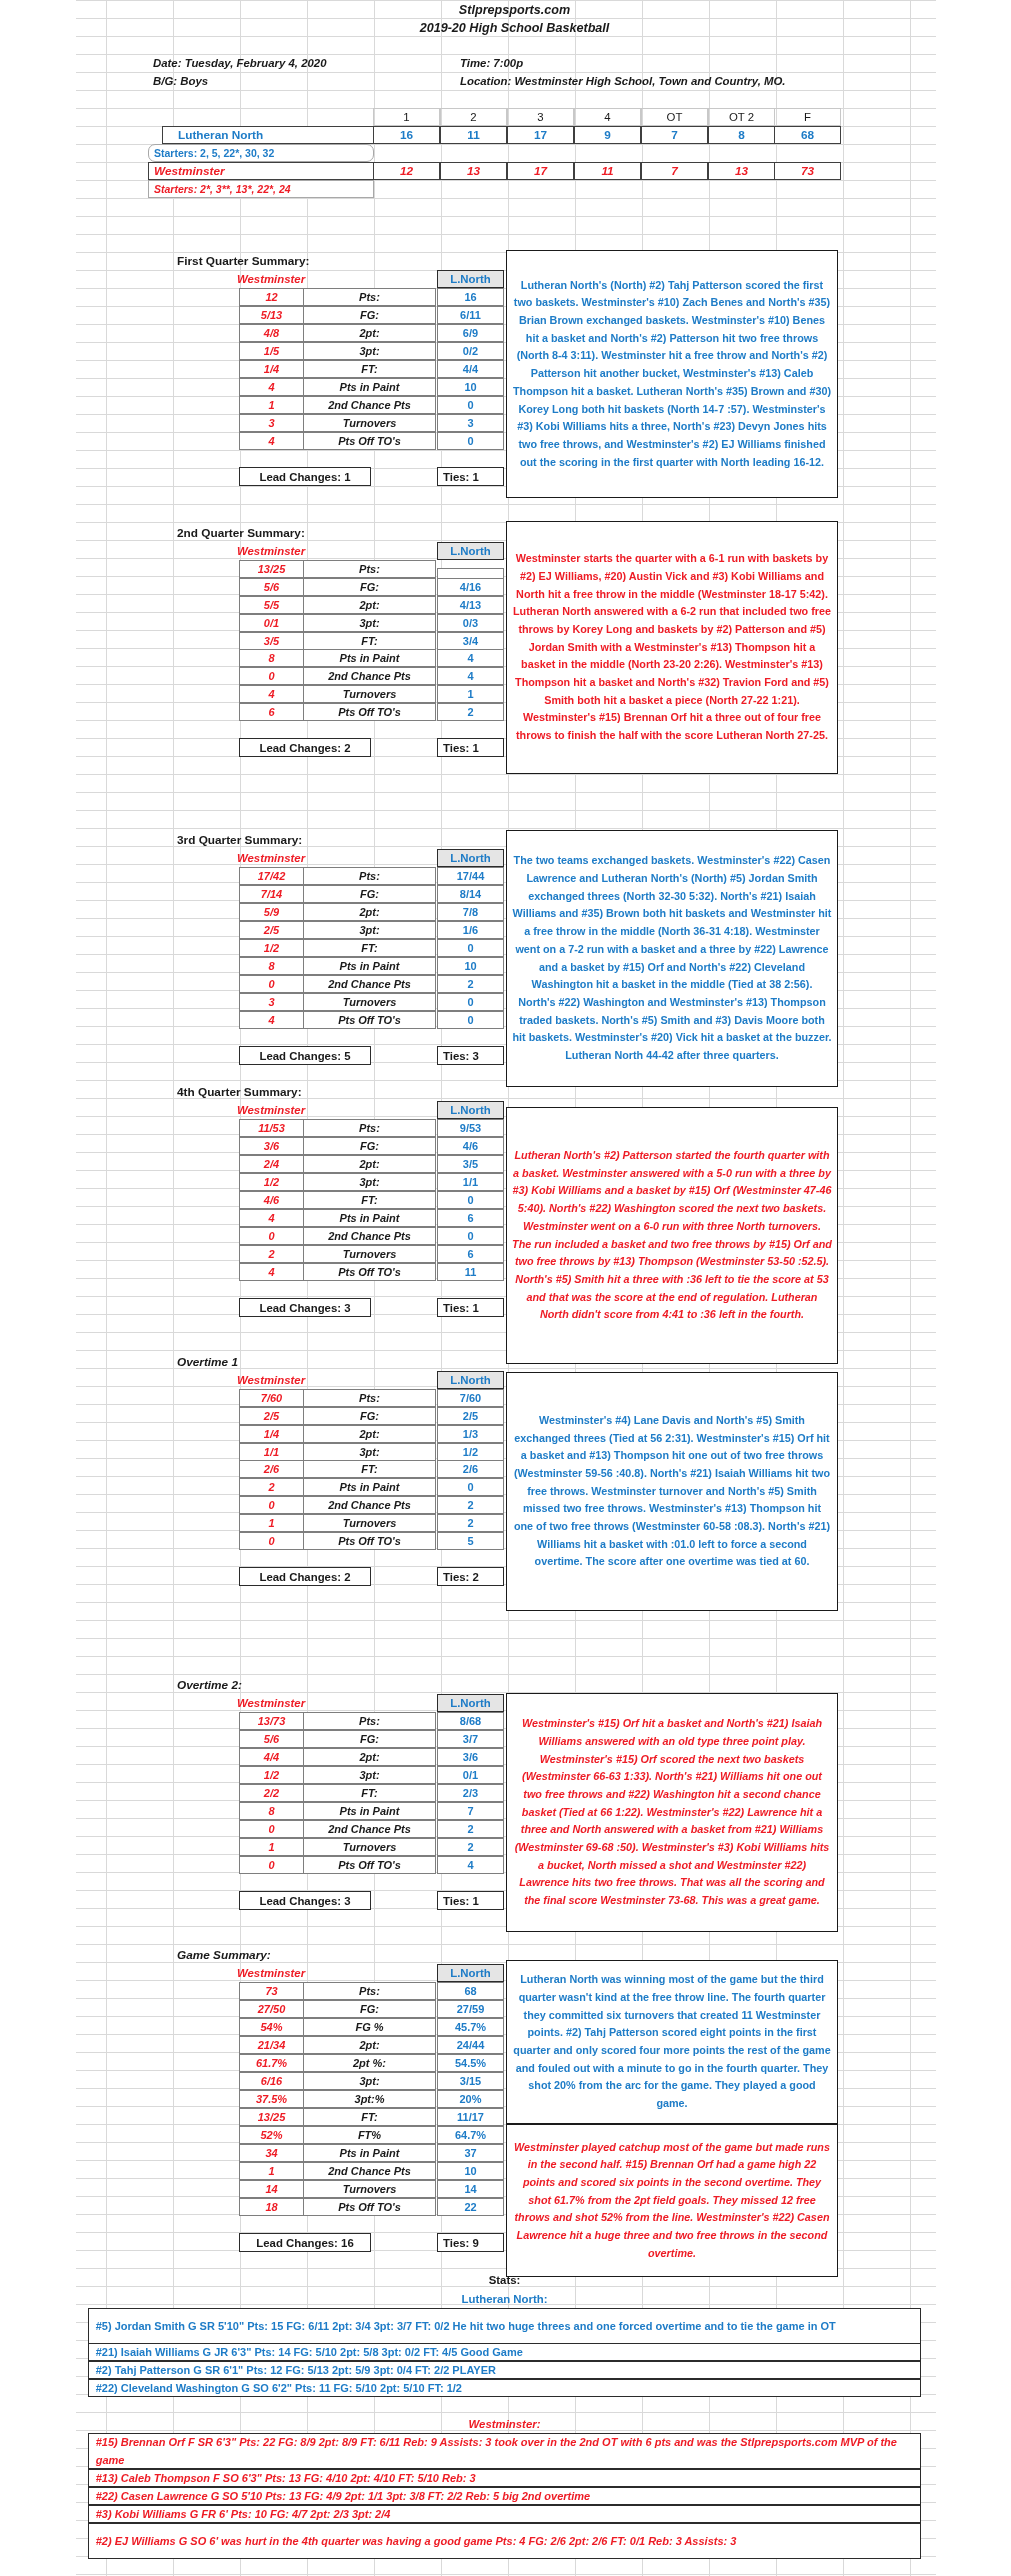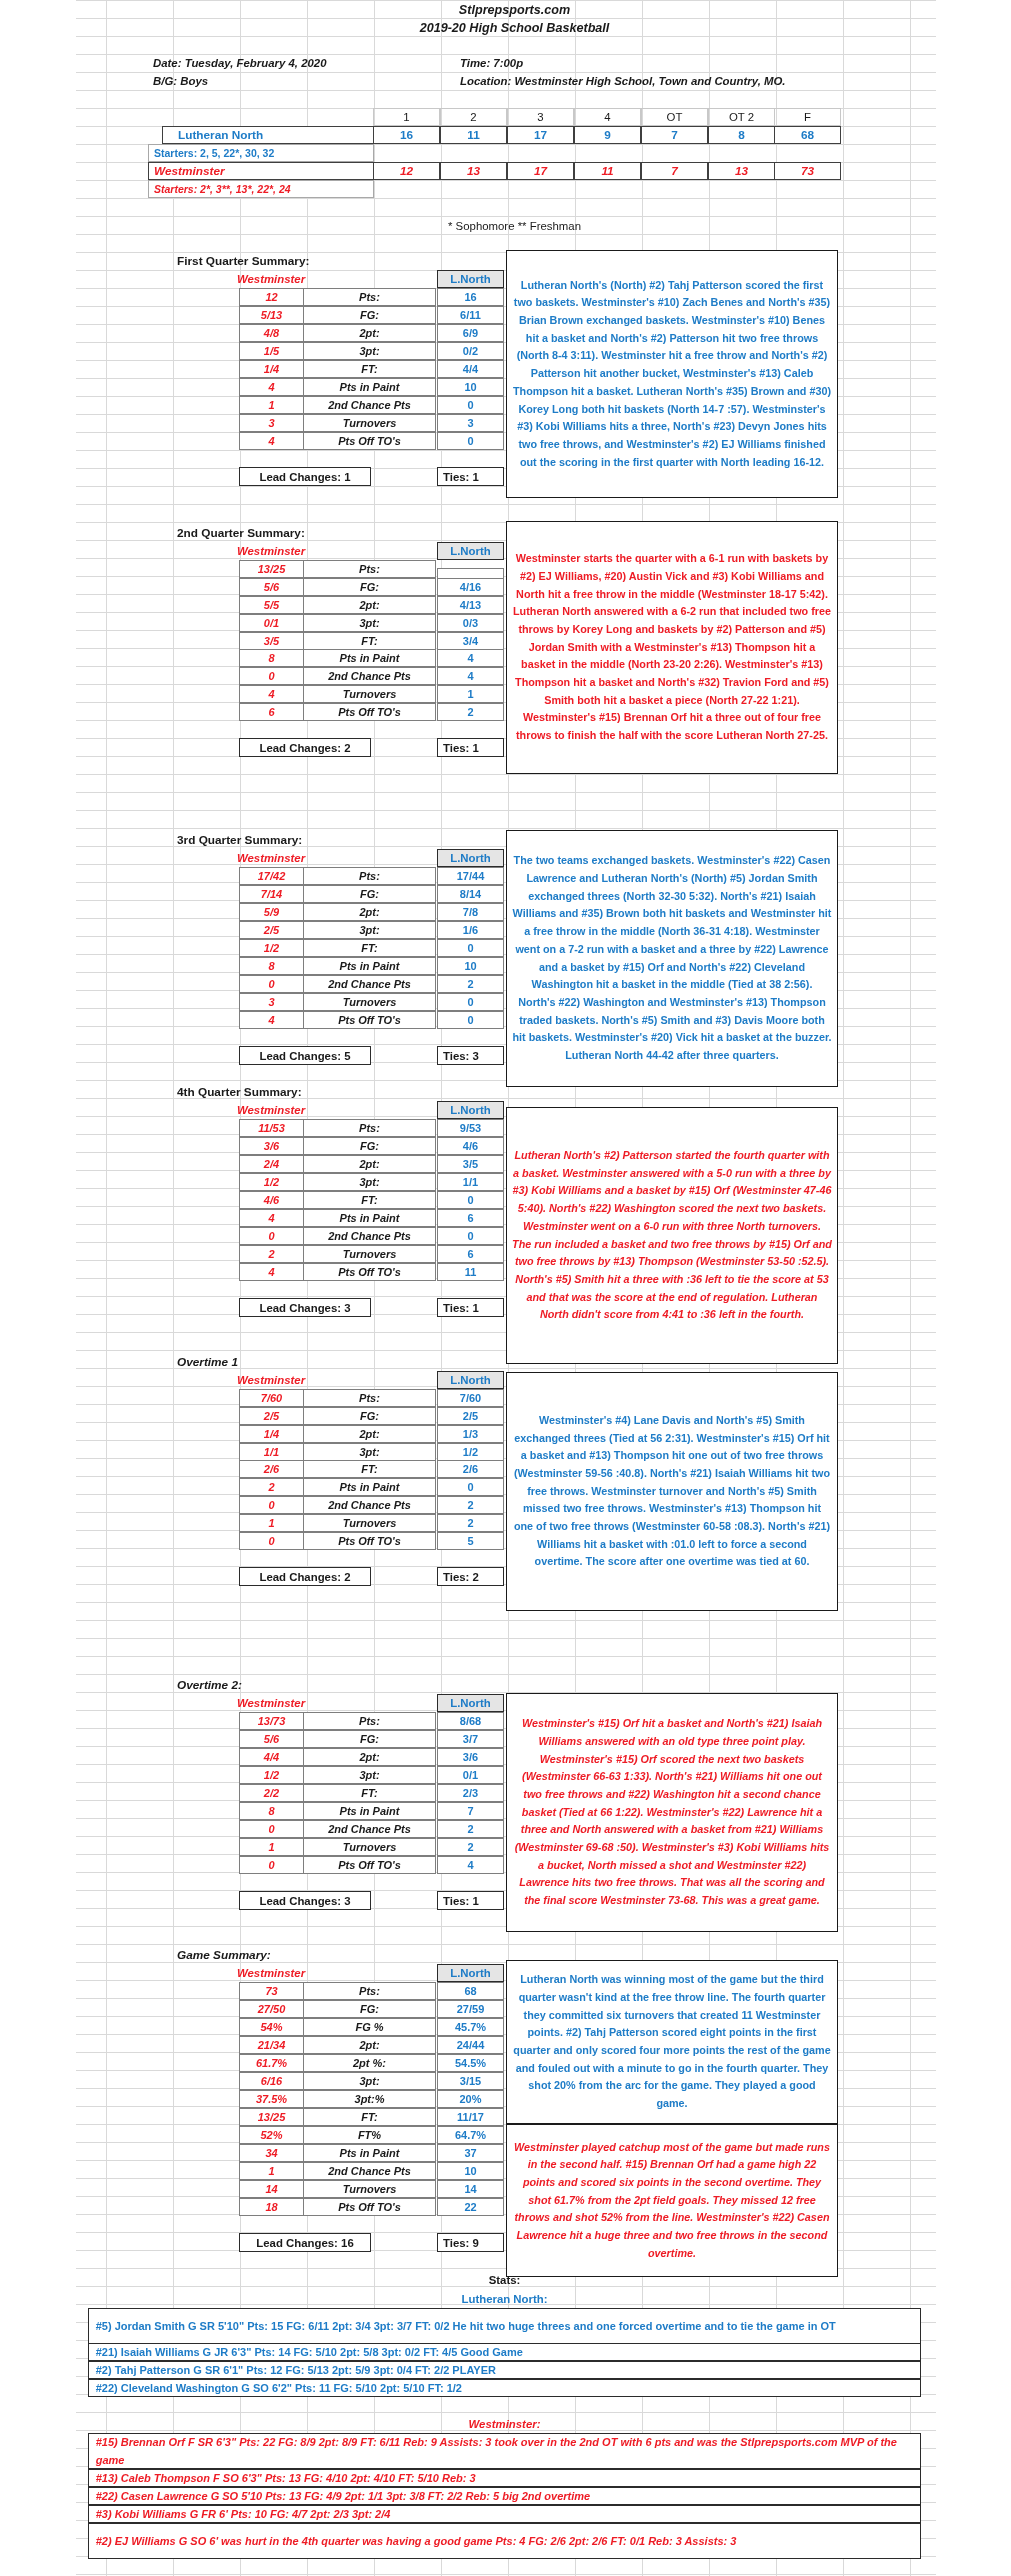--- a/index.html
+++ b/index.html
@@ -48,37 +48,36 @@
   <div class="abs title" style="left:148px;top:0.8px;width:733px;">Stlprepsports.com</div>
   <div class="abs title" style="left:148px;top:18.5px;width:733px;">2019-20 High School Basketball</div>
 
   <div class="abs toplbl" style="left:153px;top:54px;">Date: Tuesday, February 4, 2020</div>
   <div class="abs toplbl" style="left:460px;top:54px;">Time: 7:00p</div>
   <div class="abs toplbl" style="left:153px;top:72px;">B/G: Boys</div>
   <div class="abs toplbl" style="left:460px;top:72px;">Location: Westminster High School, Town and Country, MO.</div>
 
   <div class="abs scorelbl" style="left:153px;top:108px;margin-top:32px;">Score:</div>
 
-  <div class="abs footnote" style="left:148px;top:217px;width:733px;">* Sophomore  ** Freshman</div>
 <div class="abs phead" style="left: 373px; top: 108px; width: 67px; height: 18px;">1</div>
     <div class="abs phead" style="left: 440px; top: 108px; width: 67px; height: 18px;">2</div>
     <div class="abs phead" style="left: 507px; top: 108px; width: 67px; height: 18px;">3</div>
     <div class="abs phead" style="left: 574px; top: 108px; width: 67px; height: 18px;">4</div>
     <div class="abs phead" style="left: 641px; top: 108px; width: 67px; height: 18px;">OT</div>
     <div class="abs phead" style="left: 708px; top: 108px; width: 67px; height: 18px;">OT 2</div>
     <div class="abs phead" style="left: 774px; top: 108px; width: 67px; height: 18px;">F</div>
     <div class="abs scell namecell blue" style="left: 162px; top: 126px; width: 226px; height: 18px; padding-left: 15px;">Lutheran North</div>
     <div class="abs scell blue" style="left: 373px; top: 126px; width: 67px; height: 18px;">16</div>
     <div class="abs scell blue" style="left: 440px; top: 126px; width: 67px; height: 18px;">11</div>
     <div class="abs scell blue" style="left: 507px; top: 126px; width: 67px; height: 18px;">17</div>
     <div class="abs scell blue" style="left: 574px; top: 126px; width: 67px; height: 18px;">9</div>
     <div class="abs scell blue" style="left: 641px; top: 126px; width: 67px; height: 18px;">7</div>
     <div class="abs scell blue" style="left: 708px; top: 126px; width: 67px; height: 18px;">8</div>
     <div class="abs scell blue" style="left: 774px; top: 126px; width: 67px; height: 18px;">68</div>
-    <div class="abs startcell blue" style="left: 148px; top: 144px; width: 226px; height: 18px;">Starters: 2, 5, 22*, 30, 32</div>
+    <div class="abs startcell blue" style="left: 148px; top: 144px; width: 226px; height: 18px; border-radius: 7px;">Starters: 2, 5, 22*, 30, 32</div>
     <div class="abs scell namecell red i" style="left: 148px; top: 162px; width: 226px; height: 18px;">Westminster</div>
     <div class="abs scell red i" style="left: 373px; top: 162px; width: 67px; height: 18px;">12</div>
     <div class="abs scell red i" style="left: 440px; top: 162px; width: 67px; height: 18px;">13</div>
     <div class="abs scell red i" style="left: 507px; top: 162px; width: 67px; height: 18px;">17</div>
     <div class="abs scell red i" style="left: 574px; top: 162px; width: 67px; height: 18px;">11</div>
     <div class="abs scell red i" style="left: 641px; top: 162px; width: 67px; height: 18px;">7</div>
     <div class="abs scell red i" style="left: 708px; top: 162px; width: 67px; height: 18px;">13</div>
     <div class="abs scell red i" style="left: 774px; top: 162px; width: 67px; height: 18px;">73</div>
     <div class="abs startcell red i" style="left: 148px; top: 180px; width: 226px; height: 18px;">Starters: 2*, 3**, 13*, 22*, 24</div>
     <div class="abs seclbl" style="left: 177px; top: 252px; height: 18px;">First Quarter Summary:</div>

